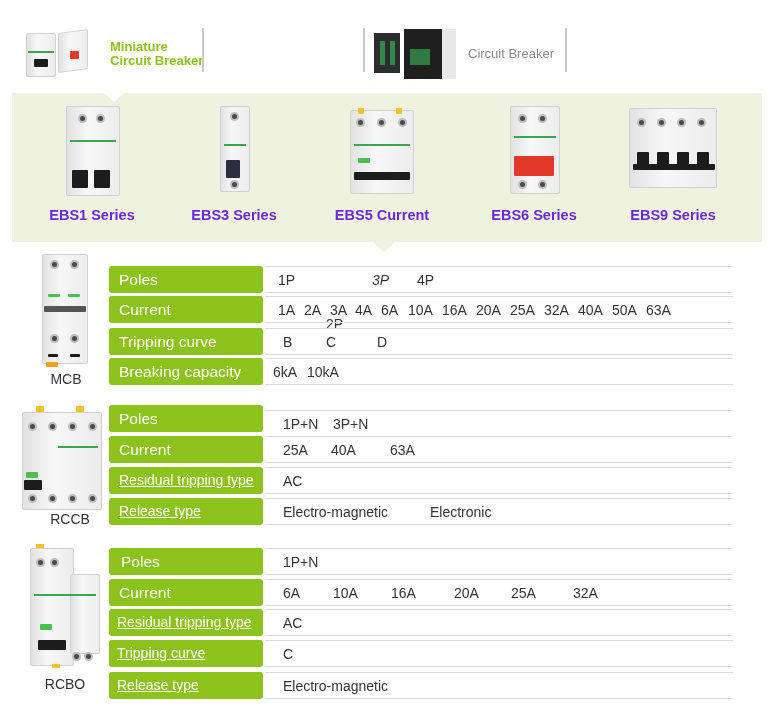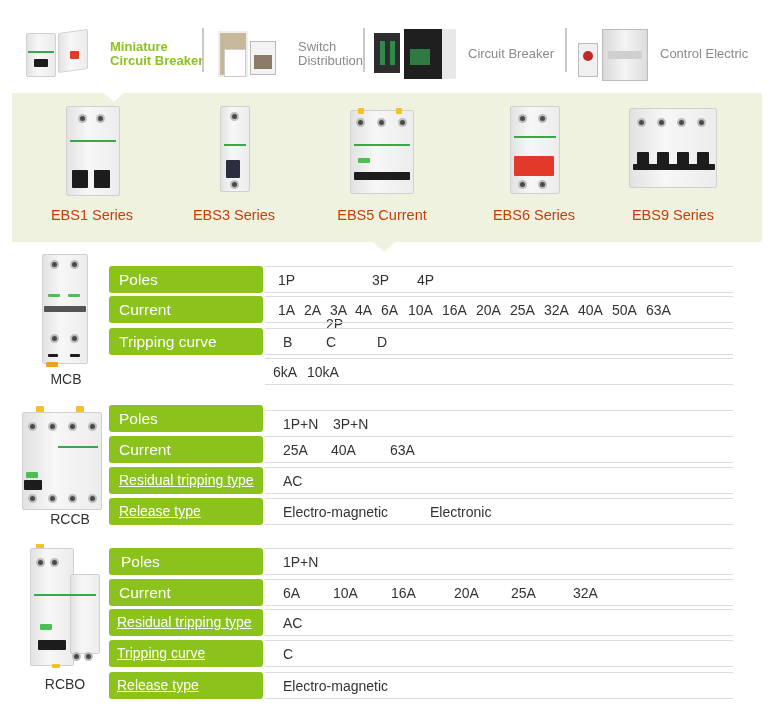--- a/index.html
+++ b/index.html
@@ -15,21 +15,21 @@
   .vsep { position: absolute; top: 28px; width: 2px; height: 44px; background: #c9c9c9; }
 
   
   .band { position: absolute; left: 12px; top: 93px; width: 750px; height: 149px; background: #eef2de; }
   .band-notch-top { position: absolute; top: 92px; left: 103px; width: 0; height: 0;
     border-left: 11px solid transparent; border-right: 11px solid transparent; border-top: 10px solid #fff; }
   .band-notch-bot { position: absolute; top: 242px; left: 373px; width: 0; height: 0;
     border-left: 11px solid transparent; border-right: 11px solid transparent; border-top: 10px solid #eef2de; }
   .series { position: absolute; top: 100px; width: 130px; text-align: center; }
   .series .prod { position: relative; margin: 0 auto; height: 100px; }
-  .series .name { font-size: 14.5px; color: #c2410c; margin-top: 7px; display: block; }
+  .series .name { font-size: 14.5px; color: #6d28d9; margin-top: 7px; display: block; font-weight: bold; }
 
   
   .brk { position: absolute; background: linear-gradient(90deg,#e2e2e2,#f7f7f7 40%,#ececec); border: 1px solid #d0d0d0; border-radius: 2px; }
   .screw { position: absolute; width: 9px; height: 9px; border-radius: 50%; background: #4a4a4a; border: 2px solid #bdbdbd; }
   .gstripe { position: absolute; height: 2px; background: #3aa84a; }
   .handle { position: absolute; background: #1c1c1c; border-radius: 1px; }
   .handle.red { background: #e23a2a; }
   .handle.green { background: #4cc04f; }
   .toggle { position: absolute; width: 6px; height: 6px; background: #f3c22a; border-radius: 1px; }
   .prodimg { position: absolute; }
@@ -56,59 +56,36 @@
       <div class="brk" style="left:34px;top:6px;width:30px;height:40px;transform:skewY(-8deg);"></div>
       <div class="handle red" style="left:46px;top:26px;width:9px;height:8px;"></div>
     </div>
     <div class="label">
       <div>Miniature</div>
       <div>Circuit Breaker</div>
     </div>
   </div>
   <div class="vsep" style="left:202px;"></div>
 
-  <div class="cat" style="left:216px;">
-    <div class="thumb" style="width:64px;">
-      <div style="position:absolute;left:2px;top:6px;width:30px;height:46px;background:#c8b89a;border:2px solid #eee;"></div>
-      <div style="position:absolute;left:8px;top:24px;width:22px;height:28px;background:#fff;border:1px solid #ccc;"></div>
-      <div style="position:absolute;left:34px;top:16px;width:26px;height:34px;background:#f3f3f3;border:1px solid #bbb;"></div>
-      <div style="position:absolute;left:38px;top:30px;width:18px;height:14px;background:#8a7a66;"></div>
-    </div>
-    <div class="label">
-      <div>Switch</div>
-      <div>Distribution</div>
-    </div>
-  </div>
   <div class="vsep" style="left:363px;"></div>
 
   <div class="cat" style="left:374px;">
     <div class="thumb" style="width:86px;">
       <div style="position:absolute;left:0px;top:8px;width:26px;height:40px;background:#2d2d2d;"></div>
       <div style="position:absolute;left:6px;top:16px;width:5px;height:24px;background:#2f8a4c;"></div>
       <div style="position:absolute;left:16px;top:16px;width:5px;height:24px;background:#2f8a4c;"></div>
       <div style="position:absolute;left:30px;top:4px;width:52px;height:50px;background:#1f1f1f;border-right:14px solid #e8e8e8;"></div>
       <div style="position:absolute;left:36px;top:24px;width:20px;height:16px;background:#2f7a40;"></div>
     </div>
     <div class="label" style="margin-left:8px;">
       <div>Circuit Breaker</div>
     </div>
   </div>
   <div class="vsep" style="left:565px;"></div>
 
-  <div class="cat" style="left:576px;">
-    <div class="thumb" style="width:76px;">
-      <div style="position:absolute;left:2px;top:18px;width:20px;height:34px;background:#f0f0f0;border:1px solid #bbb;"></div>
-      <div style="position:absolute;left:7px;top:26px;width:10px;height:10px;background:#c0262a;border-radius:50%;"></div>
-      <div style="position:absolute;left:26px;top:4px;width:46px;height:52px;background:linear-gradient(90deg,#d9d9d9,#f4f4f4,#dcdcdc);border:1px solid #bbb;"></div>
-      <div style="position:absolute;left:32px;top:26px;width:34px;height:8px;background:#cfcfcf;"></div>
-    </div>
-    <div class="label" style="margin-left:8px;">
-      <div>Control Electric</div>
-    </div>
-  </div>
 </div>
 
 <div class="band"></div>
 <div class="band-notch-top"></div>
 <div class="band-notch-bot"></div>
 
 <div class="series" style="left:27px;">
   <div class="prod" style="width:64px;">
     <div class="brk" style="left:6px;top:6px;width:54px;height:90px;"></div>
     <div class="screw" style="left:18px;top:14px;"></div>
@@ -189,21 +166,21 @@
     <div class="handle" style="left:28px;top:100px;width:10px;height:3px;"></div>
     <div class="toggle" style="left:4px;top:108px;width:12px;height:5px;background:#f0a020;"></div>
   </div>
   <div class="prodname" style="left:31px;top:371px;">MCB</div>
 
   <div class="row" style="top:266px;">
     <div class="key">Poles</div>
     <div class="vals">
       <span style="left:13px;">1P</span>
       <span style="left:61px;margin-top:44px;">2P</span>
-      <span style="left:107px;">3P</span>
+      <span style="left:107px;font-style:italic;">3P</span>
       <span style="left:152px;">4P</span>
     </div>
   </div>
 
   <div class="row" style="top:296px;">
     <div class="key">Current</div>
     <div class="vals">
       <span style="left:13px;">1A</span>
       <span style="left:39px;">2A</span>
       <span style="left:65px;">3A</span>
@@ -223,20 +200,21 @@
   <div class="row" style="top:328px;">
     <div class="key">Tripping curve</div>
     <div class="vals">
       <span style="left:18px;">B</span>
       <span style="left:61px;">C</span>
       <span style="left:112px;">D</span>
     </div>
   </div>
 
   <div class="row" style="top:358px;">
+    <div class="key">Breaking capacity</div>
     <div class="vals">
       <span style="left:8px;">6kA</span>
       <span style="left:42px;">10kA</span>
     </div>
   </div>
 </div>
 
 <div>
   <div class="prodimg" style="left:22px;top:406px;width:80px;height:104px;">
     <div class="toggle" style="left:14px;top:0;width:8px;height:6px;"></div>

